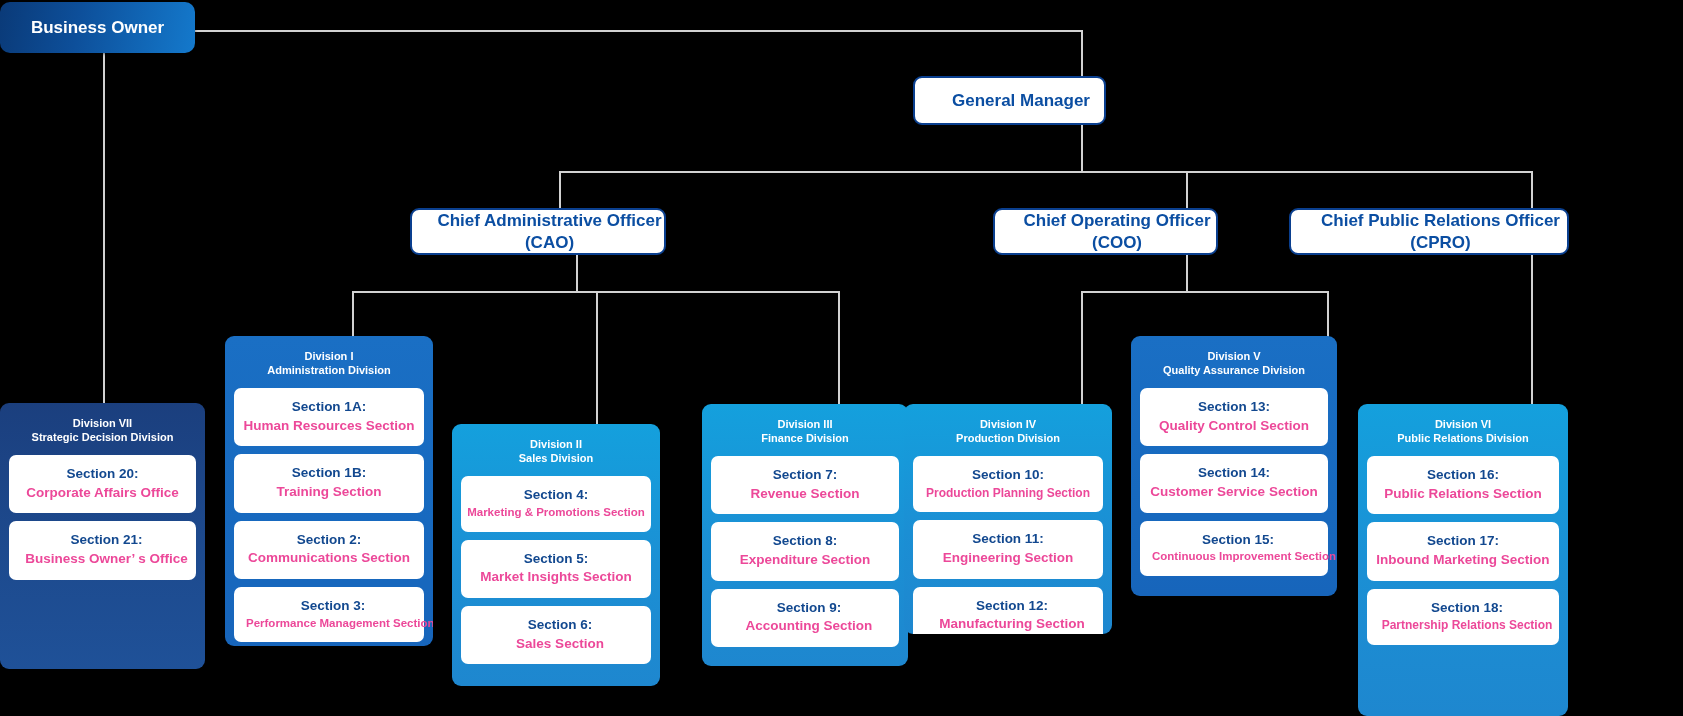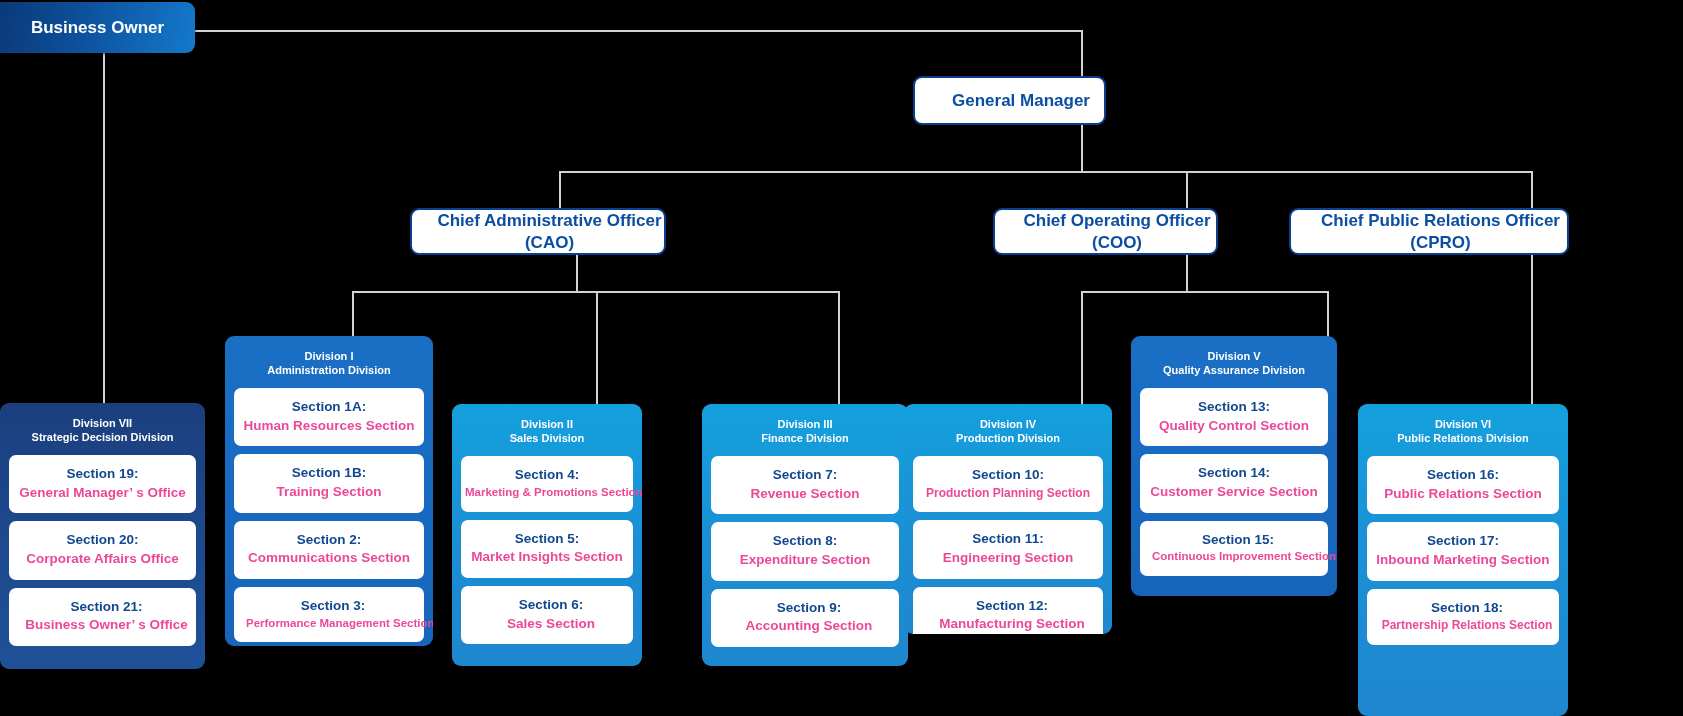--- a/index.html
+++ b/index.html
@@ -126,21 +126,21 @@
   <div class="conn v" style="left:596px; top:291px; height:145px;"></div>
   <div class="conn v" style="left:838px; top:291px; height:145px;"></div>
 
   <div class="conn v" style="left:1186px; top:255px; height:38px;"></div>
   <div class="conn h" style="left:1081px; top:291px; width:248px;"></div>
   <div class="conn v" style="left:1081px; top:291px; height:145px;"></div>
   <div class="conn v" style="left:1327px; top:291px; height:72px;"></div>
 
   <div class="conn v" style="left:1531px; top:255px; height:181px;"></div>
 
-  <div class="node node-owner" style="left:0px; top:2px; width:195px; height:51px;">
+  <div class="node node-owner" style="left:0px; top:2px; width:195px; height:51px;border-radius:10px;">
     <span>Business Owner</span>
   </div>
 
   <div class="node node-white" style="left:913px; top:76px; width:193px; height:49px;">
     <span>General Manager</span>
   </div>
 
   <div class="node node-white" style="left:410px; top:208px; width:256px; height:47px;">
     <span>Chief Administrative Officer (CAO)</span>
   </div>
@@ -150,24 +150,20 @@
   </div>
 
   <div class="node node-white" style="left:1289px; top:208px; width:280px; height:47px;">
     <span>Chief Public Relations Officer (CPRO)</span>
   </div>
 
   <div class="division navy" style="left:0px; top:403px; width:205px; height:266px;">
     <div class="division-title">Division VII
 Strategic Decision Division</div>
     <div class="section-card">
-      <span class="section-num">Section 19:</span>
-      <span class="section-name">General Manager’ s Office</span>
-    </div>
-    <div class="section-card">
       <span class="section-num">Section 20:</span>
       <span class="section-name">Corporate Affairs Office</span>
     </div>
     <div class="section-card">
       <span class="section-num">Section 21:</span>
       <span class="section-name">Business Owner’ s Office</span>
     </div>
   </div>
 
   <div class="division blue" style="left:225px; top:336px; width:208px; height:310px;">
@@ -184,21 +180,21 @@
     <div class="section-card">
       <span class="section-num">Section 2:</span>
       <span class="section-name">Communications Section</span>
     </div>
     <div class="section-card">
       <span class="section-num">Section 3:</span>
       <span class="section-name tinier">Performance Management Section</span>
     </div>
   </div>
 
-  <div class="division cyan" style="left:452px; top:404px; width:190px; height:262px;">
+  <div class="division cyan" style="left:452px; top:424px; width:208px; height:262px;">
     <div class="division-title">Division II
 Sales Division</div>
     <div class="section-card">
       <span class="section-num">Section 4:</span>
       <span class="section-name tinier">Marketing &amp; Promotions Section</span>
     </div>
     <div class="section-card">
       <span class="section-num">Section 5:</span>
       <span class="section-name">Market Insights Section</span>
     </div>

